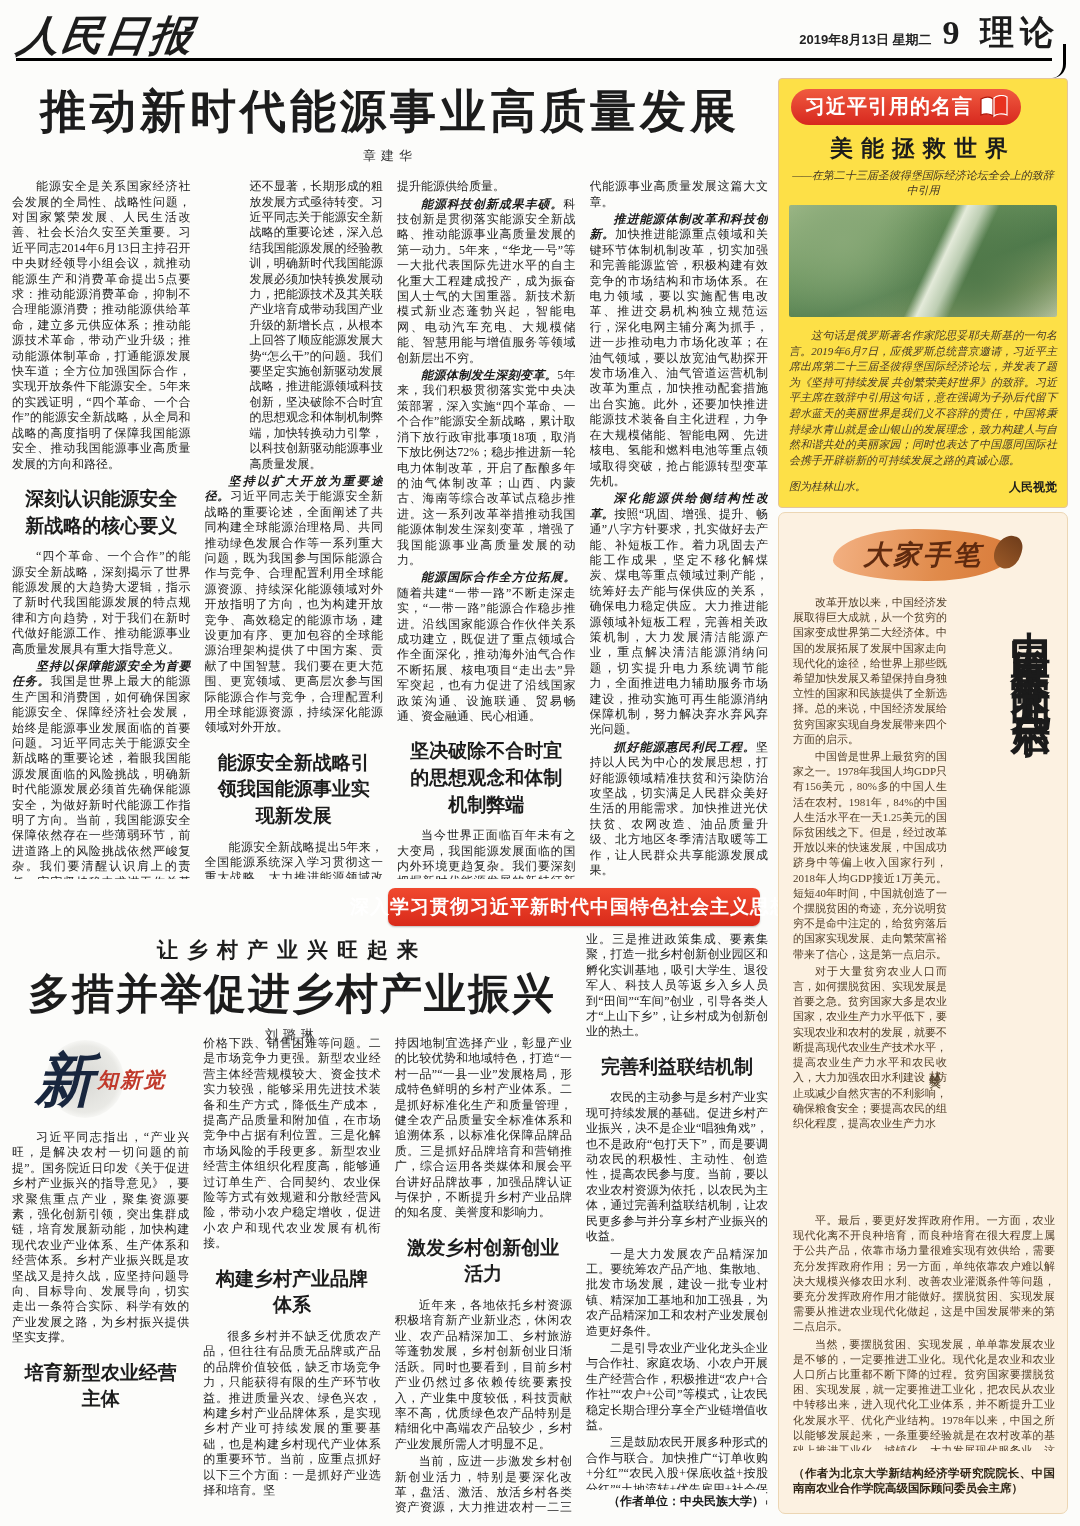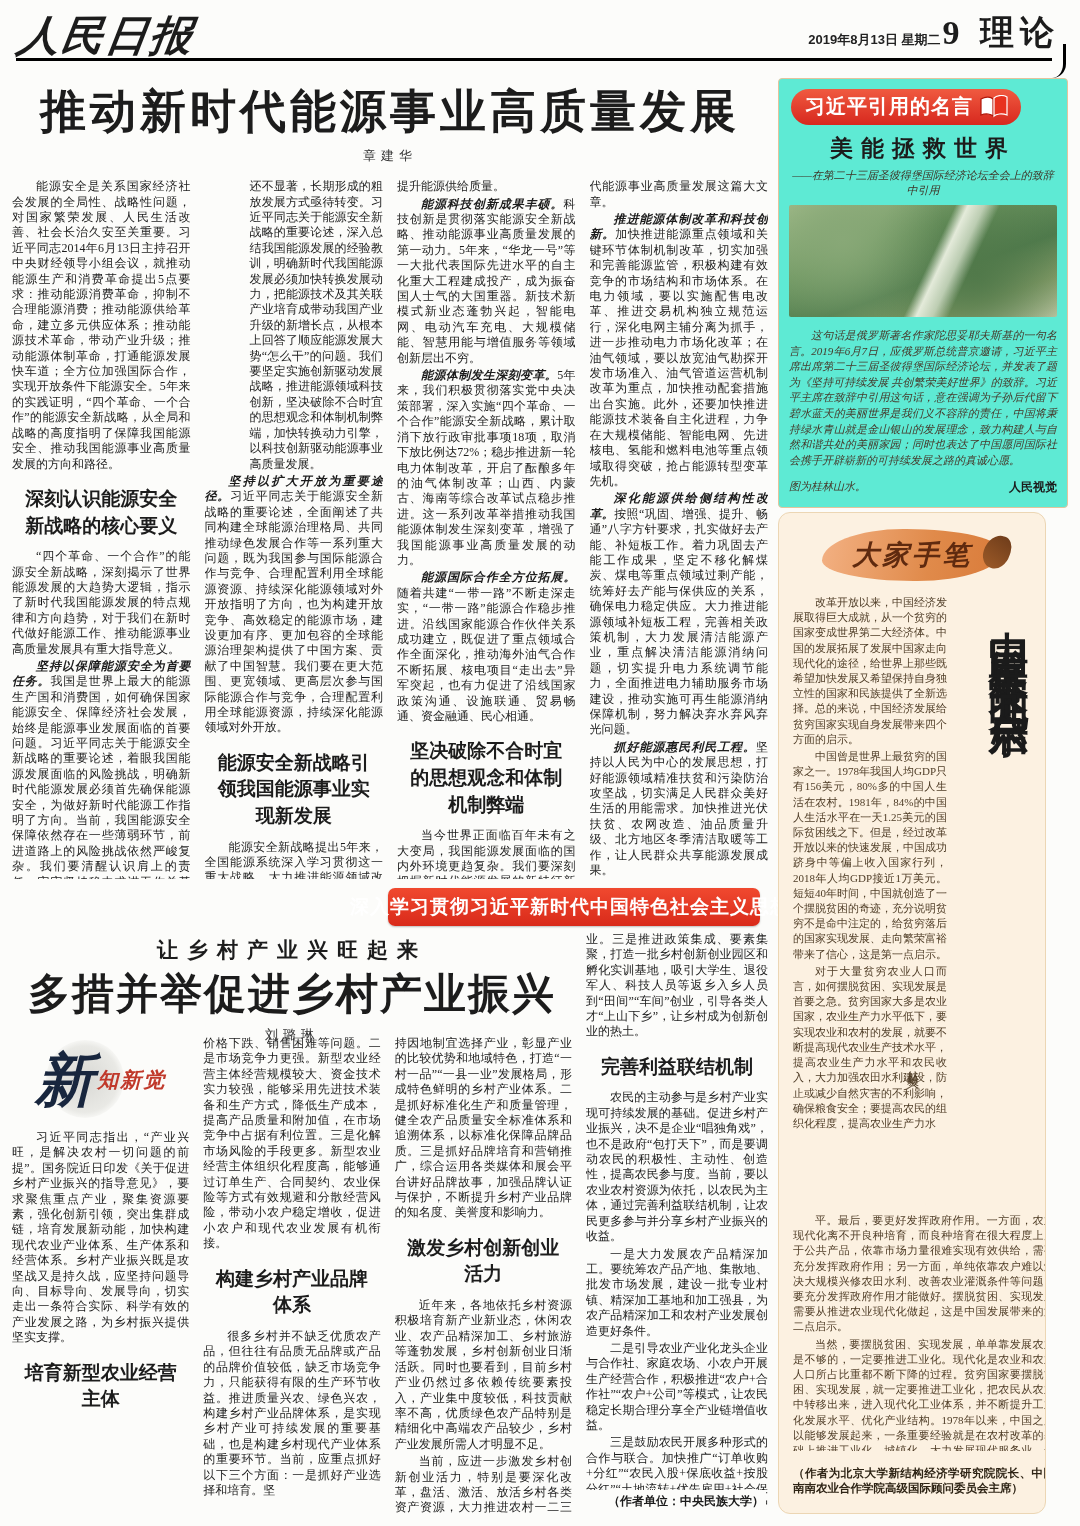--- a/index.html
+++ b/index.html
@@ -3,21 +3,21 @@
 <meta charset="utf-8">
 <style>
   html,body{margin:0;padding:0;background:#e9e7e2;}
   .page{position:relative;width:1080px;height:1526px;margin:0 auto;background:#fcfcfa;
         font-family:"Liberation Serif","DejaVu Serif",serif;color:#1c1c1c;overflow:hidden;}
 
   
   .masthead{position:absolute;left:18px;top:6px;right:14px;height:52px;}
   .paper-name{position:absolute;left:0;top:2px;font-size:42px;font-weight:900;font-style:italic;
       letter-spacing:2px;transform:skewX(-8deg);font-family:"DejaVu Serif","Liberation Serif",serif;}
-  .head-right{position:absolute;right:6px;bottom:2px;display:flex;align-items:baseline;gap:2px;}
+  .head-right{position:absolute;right:6px;bottom:2px;display:flex;align-items:baseline;gap:11px;}
   .head-date{font-size:13px;font-weight:700;font-family:"Liberation Sans","DejaVu Sans",sans-serif;color:#222;}
   .head-page{font-size:34px;font-weight:900;font-family:"Liberation Serif","DejaVu Serif",serif;letter-spacing:6px;}
   .header-rule{position:absolute;left:16px;right:28px;top:58px;border-bottom:3px solid #000;}
   .header-rule::after{content:'';position:absolute;right:-14px;top:-14px;width:14px;height:34px;
       border-right:3px solid #000;border-bottom-right-radius:14px;}
 
   
   .body-p{font-size:12px;line-height:15.4px;text-align:justify;text-indent:2em;margin:0 0 2px 0;}
   .lead-in{font-weight:700;font-style:italic;}
   .col-subhead{font-family:"Liberation Sans","DejaVu Sans",sans-serif;font-size:19px;line-height:1.4;
@@ -53,42 +53,42 @@
 
   .xinzhi-logo{position:relative;height:84px;margin:2px 0 8px;display:flex;align-items:center;justify-content:center;}
   .xinzhi-logo::before{content:'';position:absolute;left:34px;top:2px;width:78px;height:78px;border-radius:50%;
       background:radial-gradient(circle,#d8d8d4 0%,#e9e9e5 60%,transparent 75%);}
   .xz-char{position:relative;font-size:58px;font-weight:900;font-style:italic;color:#18263e;
       font-family:"DejaVu Serif","Liberation Serif",serif;line-height:1;}
   .xz-rest{position:relative;font-size:21px;font-weight:900;font-style:italic;color:#c0392b;
       letter-spacing:2px;margin-left:4px;font-family:"DejaVu Serif","Liberation Serif",serif;}
 
   
-  .quote-box{position:absolute;left:778px;top:78px;width:290px;height:430px;background:#5eead4;
+  .quote-box{position:absolute;left:778px;top:78px;width:290px;height:430px;background:#fde047;
       border:1px solid #e3c49c;border-radius:4px;padding:10px;box-sizing:border-box;}
   .quote-badge{position:relative;display:flex;align-items:center;gap:6px;width:fit-content;margin:0 0 8px 2px;
       background:linear-gradient(#f05a40,#d7281e);color:#fff;border-radius:20px;padding:4px 12px 5px 14px;}
   .quote-badge span{font-family:"Liberation Sans","DejaVu Sans",sans-serif;font-weight:900;font-size:20px;letter-spacing:1px;}
   .quote-title{font-family:"Liberation Sans","DejaVu Sans",sans-serif;font-size:23px;font-weight:900;
       letter-spacing:8px;text-align:center;margin:4px 0 4px;}
   .quote-sub{font-size:11px;color:#3e3225;text-align:center;margin:0 0 7px;font-style:italic;}
   .quote-photo{height:112px;border-radius:2px;margin:0 0 7px;
       background:
         linear-gradient(115deg, transparent 52%, rgba(235,240,225,.95) 56%, rgba(205,218,195,.85) 61%, transparent 66%),
         radial-gradient(circle at 20% 30%, #88a877 0%, transparent 45%),
         radial-gradient(circle at 70% 60%, #51794a 0%, transparent 55%),
         linear-gradient(160deg,#a7bf8e 0%,#6d9660 35%,#4e7a4c 60%,#8aa06b 80%,#c9cfae 100%);}
   .quote-body{font-size:11px;line-height:15.6px;color:#46382a;text-align:justify;text-indent:2em;font-style:italic;}
   .quote-caption{display:flex;justify-content:space-between;margin-top:4px;}
   .quote-caption .cap{font-size:11px;color:#46382a;font-style:italic;}
   .quote-caption .cred{font-size:12px;font-weight:900;font-family:"Liberation Sans","DejaVu Sans",sans-serif;}
 
   
-  .dj-box{position:absolute;left:778px;top:512px;width:268px;height:1002px;background:#fcf1e1;
-      border:1px solid #ecd6b4;border-radius:12px;padding:12px;box-sizing:border-box;overflow:hidden;}
+  .dj-box{position:absolute;left:778px;top:512px;width:290px;height:1002px;background:#fcf1e1;
+      border:1px solid #ecd6b4;border-radius:7px;padding:12px;box-sizing:border-box;overflow:hidden;}
   .dj-logo{position:relative;width:180px;height:52px;margin:4px auto 10px;display:flex;align-items:center;
       justify-content:center;background:linear-gradient(100deg,#f3b183,#e08a4a 60%,#d97b3a);
       border-radius:46% 54% 48% 52% / 62% 44% 58% 40%;}
   .dj-logo span{font-size:27px;font-weight:900;font-style:italic;color:#5f2a0f;letter-spacing:3px;
       font-family:"DejaVu Serif","Liberation Serif",serif;}
   .dj-logo::after{content:'';position:absolute;right:-8px;top:6px;width:26px;height:34px;
       background:linear-gradient(200deg,#6e3c1a,#9c5a28);border-radius:60% 40% 55% 45%;transform:rotate(18deg);}
   .dj-content{position:relative;height:905px;}
   .dj-side{position:absolute;left:2px;top:4px;width:154px;height:606px;overflow:hidden;}
   .dj-side .body-p{font-size:11px;line-height:15.2px;color:#4e3c26;}

